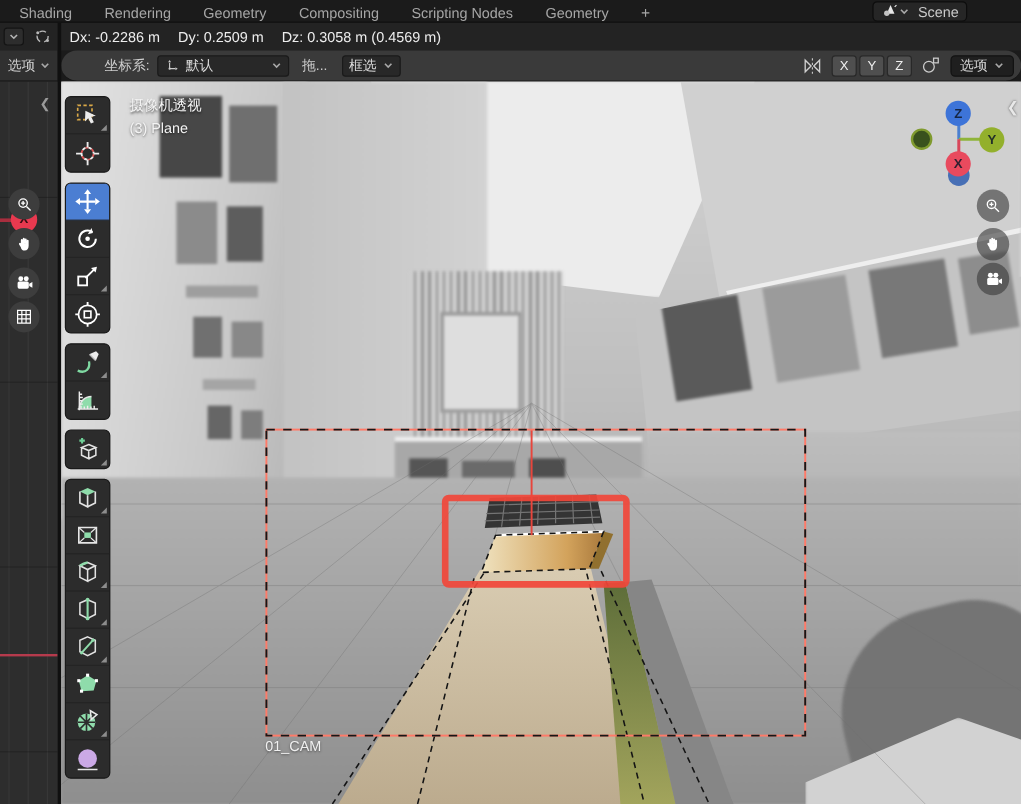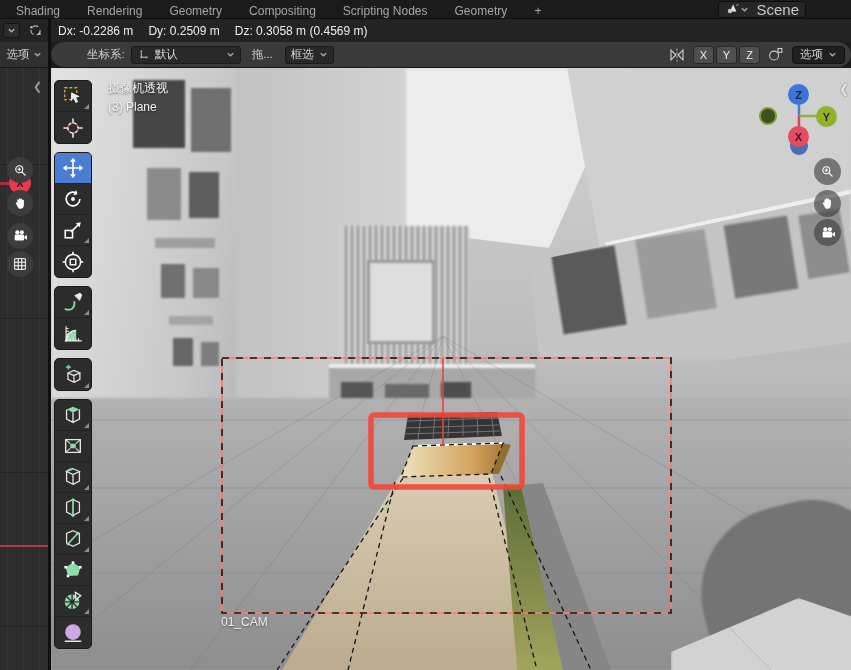--- a/index.html
+++ b/index.html
@@ -10,21 +10,21 @@
   .ic { display:inline-flex; align-items:center; justify-content:center; }
   .ic svg { display:block; }
 
   
   .topbar { left:0; top:0; width:851px; height:19px; background:#1b1b1b;
     display:flex; align-items:flex-end; padding-left:16px; border-bottom:1px solid #0e0e0e; }
   .ws-tab { color:#a6a6a6; font-size:12px; margin-right:27px; white-space:nowrap; cursor:default; }
   .ws-add { color:#a6a6a6; font-size:13px; margin-right:8px; }
   .scene-chip { position:absolute; right:45px; top:1px; height:17px; display:flex; align-items:center;
     background:#262626; border:1px solid #0d0d0d; border-radius:4px; padding:0 6px; }
-  .scene-chip .lbl { color:#c9c9c9; font-size:15px; margin-left:7px; }
+  .scene-chip .lbl { color:#c9c9c9; font-size:12px; margin-left:7px; }
 
   
   .opbar { left:0; top:19px; width:851px; height:23px; background:#232323; display:flex; align-items:center; }
   .op-chip { width:17px; height:15px; background:#2d2d2d; border:1px solid #141414; border-radius:3px;
     margin-left:3px; display:flex; align-items:center; justify-content:center; color:#b5b5b5; }
   .op-icn { margin-left:7px; }
   .op-vals { margin-left:14px; display:flex; gap:15px; color:#ededed; font-size:12px; white-space:nowrap; }
   .vdivider { position:absolute; left:48px; top:19px; width:3px; height:49px; background:#101010; }
 
   

